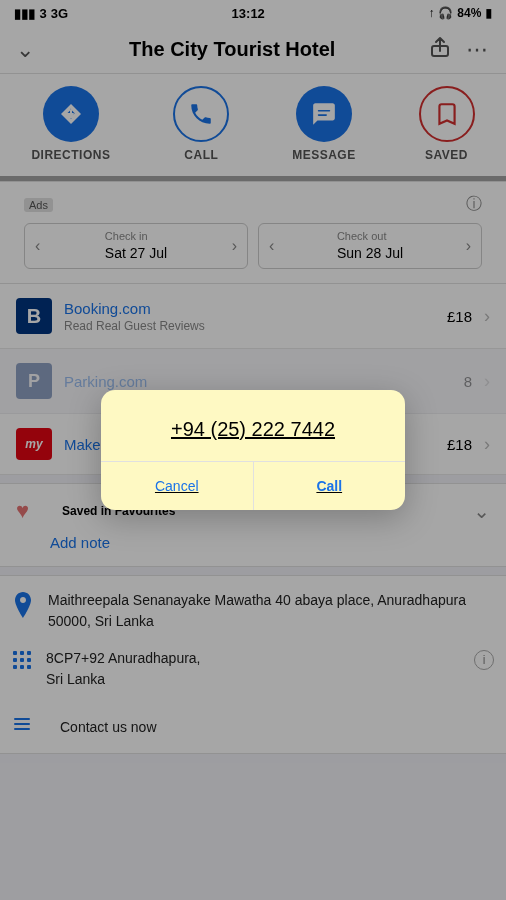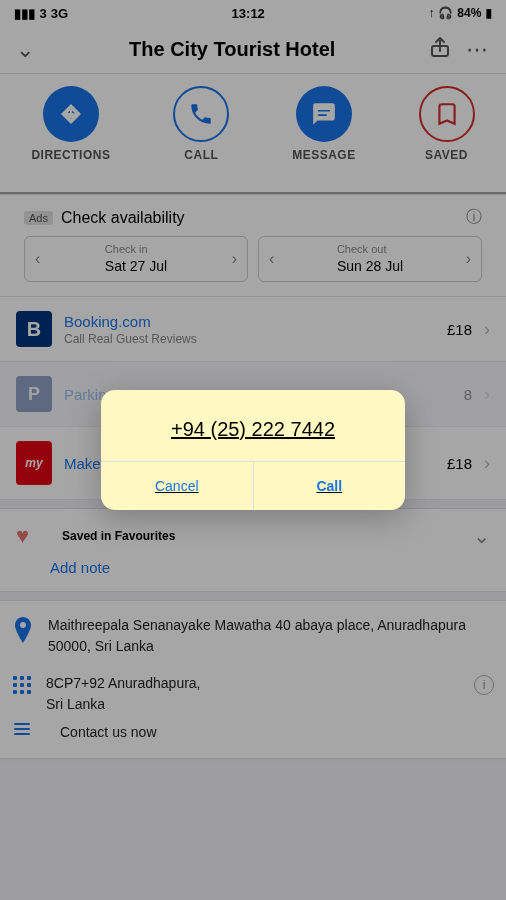--- a/index.html
+++ b/index.html
@@ -44,22 +44,22 @@
     }
     .top-bar-icons { display: flex; align-items: center; gap: 16px; }
     .icon-btn { background: none; border: none; cursor: pointer; color: #555; font-size: 20px; }
 
     
     .actions-row {
       background: #fff;
       display: flex;
       justify-content: space-around;
       align-items: center;
-      padding: 12px 0 30px;
-      border-bottom: 2px solid #a3a3a3;
+      padding: 12px 0 14px;
+      border-bottom: 5px solid #a3a3a3;
     }
     .action-item {
       display: flex;
       flex-direction: column;
       align-items: center;
       gap: 6px;
       cursor: pointer;
     }
     .action-circle {
       width: 56px;
@@ -185,21 +185,21 @@
     .mmt-row {
       background: #fff;
       display: flex;
       align-items: center;
       padding: 14px 16px;
       border-bottom: 1px solid #e8e8e8;
       gap: 12px;
     }
     .mmt-logo {
       width: 36px;
-      height: 44px;
+      height: 32px;
       background: #e30613;
       color: #fff;
       font-size: 11px;
       font-weight: 900;
       display: flex;
       align-items: center;
       justify-content: center;
       border-radius: 4px;
       font-style: italic;
     }
@@ -245,21 +245,21 @@
       margin-bottom: 16px;
     }
     .addr-icon { color: #1a73e8; font-size: 22px; margin-top: 2px; }
     .addr-text { font-size: 14px; color: #222; line-height: 1.5; }
 
     
     .plus-row {
       display: flex;
       align-items: flex-start;
       gap: 14px;
-      margin-bottom: 4px;
+      margin-bottom: 24px;
     }
     .plus-icon { color: #1a73e8; font-size: 20px; margin-top: 2px; }
     .plus-text { font-size: 14px; color: #222; line-height: 1.5; flex: 1; }
     .info-circle {
       width: 20px;
       height: 20px;
       border-radius: 50%;
       border: 1px solid #aaa;
       color: #888;
       font-size: 12px;
@@ -393,21 +393,20 @@
         <path d="M17 3H7c-1.1 0-2 .9-2 2v16l7-3 7 3V5c0-1.1-.9-2-2-2z" stroke="#d32f2f" stroke-width="2" fill="none"></path>
       </svg>
     </div>
     <span class="action-label">SAVED</span>
   </div>
 </div>
 
 <div class="availability-section">
   <div class="ads-row">
     <span class="ads-badge">Ads</span>
-    <span class="avail-title">Check availability</span>
     <span class="avail-info">ⓘ</span>
   </div>
   <div class="date-row">
     <div class="date-box">
       <span class="date-arrow">‹</span>
       <div>
         <span class="date-label">Check in</span>
         <span class="date-value">Sat 27 Jul</span>
       </div>
       <span class="date-arrow">›</span>
@@ -422,21 +421,21 @@
     </div>
   </div>
 </div>
 
 <div class="booking-row">
   <div class="booking-logo" style="background:#003580;">
     <span style="color:#fff; font-size:20px; font-weight:900;">B</span>
   </div>
   <div class="booking-info">
     <div class="booking-name">Booking.com</div>
-    <div class="booking-sub">Call Real Guest Reviews</div>
+    <div class="booking-sub">Read Real Guest Reviews</div>
   </div>
   <span class="booking-price">£18</span>
   <span class="booking-chevron">›</span>
 </div>
 
 <div class="parking-row">
   <div class="parking-logo">
     <span style="color:#fff; font-size:18px; font-weight:900;">P</span>
   </div>
   <div class="booking-info">

